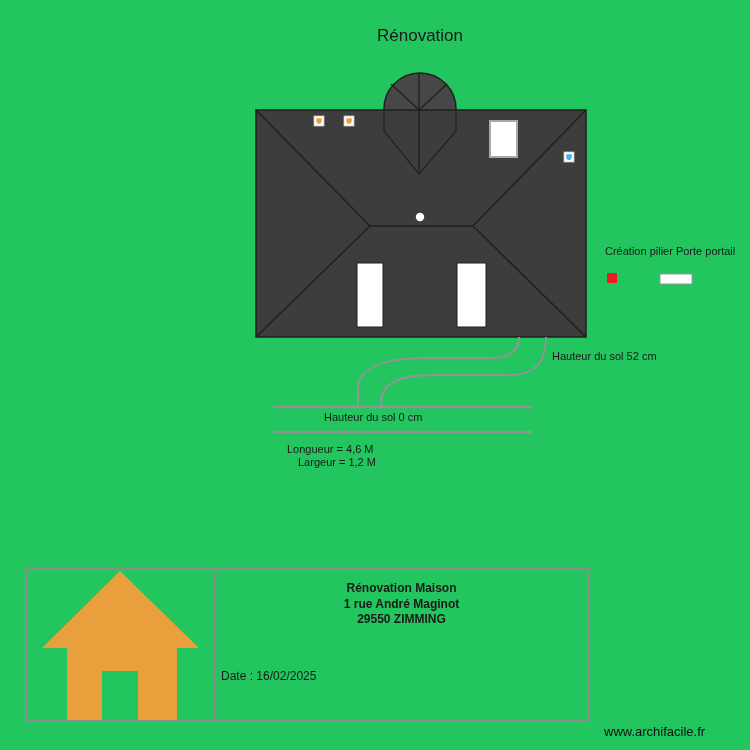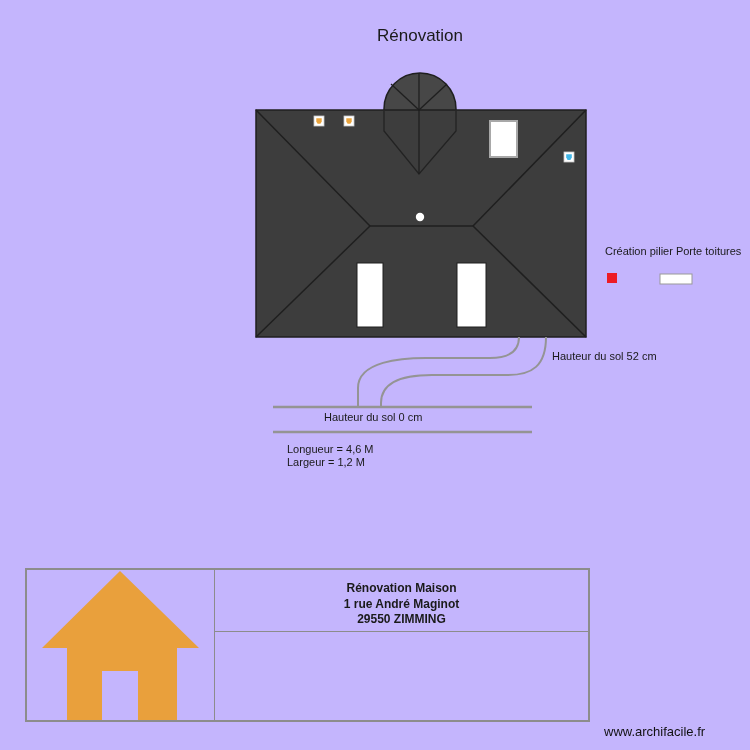--- a/index.html
+++ b/index.html
@@ -1,30 +1,30 @@
 <!DOCTYPE html>
 <html><head>
 <meta charset="utf-8">
 <style>
   html,body{margin:0;padding:0;background:#ffffff;}
   #canvas{
-    position:relative;width:750px;height:750px;background:#c4b5fd;overflow:hidden;
+    position:relative;width:750px;height:750px;background:#22c55e;overflow:hidden;
     font-family:"Liberation Sans", sans-serif;color:#1a1a1a;
   }
   .abs{position:absolute;}
   #page-title{
     left:280px;top:26px;width:280px;text-align:center;
     font-size:17px;color:#1a1a1a;
   }
   .annot{font-size:11px;color:#1a1a1a;white-space:nowrap;}
   #annot-pillar{left:605px;top:245px;}
   #annot-h65{left:552px;top:350px;}
   #annot-h0{left:324px;top:411px;}
   #annot-long{left:287px;top:443px;}
-  #annot-larg{left:287px;top:456px;}
+  #annot-larg{left:298px;top:456px;}
   
   #title-block{
     left:25px;top:568px;width:565px;height:154px;
     border:2px solid #8c8c8c;box-sizing:border-box;display:flex;
   }
   #tb-logo-cell{
     width:188px;height:100%;border-right:1px solid #8c8c8c;box-sizing:border-box;
     position:relative;flex:none;
   }
   #tb-right{flex:1;display:flex;flex-direction:column;margin-top:8px;}
@@ -103,37 +103,38 @@
 
     <g stroke-width="2.5">
       <line x1="273" y1="407" x2="532" y2="407" stroke="#949494"></line>
       <line x1="273" y1="432" x2="532" y2="432" stroke="#949494"></line>
     </g>
 
     <rect x="607" y="273" width="10" height="10" fill="#ed1c24"></rect>
     <rect x="660" y="274" width="32" height="10" fill="#ffffff" stroke="#999999" stroke-width="1"></rect>
   </svg>
 
-  <div id="annot-pillar" class="abs annot">Création pilier Porte toitures</div>
+  <div id="annot-pillar" class="abs annot">Création pilier Porte portail</div>
   <div id="annot-h65" class="abs annot">Hauteur du sol 52 cm</div>
   <div id="annot-h0" class="abs annot">Hauteur du sol 0 cm</div>
   <div id="annot-long" class="abs annot">Longueur = 4,6 M</div>
   <div id="annot-larg" class="abs annot">Largeur = 1,2 M</div>
 
   <div id="title-block" class="abs">
     <div id="tb-logo-cell">
       <svg width="186" height="150" viewBox="0 0 186 150" style="position:absolute;left:0;top:0;">
         <path d="M 93 1 L 172 78 L 150 78 L 150 150 L 111 150 L 111 101 L 75 101 L 75 150 L 40 150 L 40 78 L 15 78 Z" fill="#e9a03c"></path>
       </svg>
     </div>
     <div id="tb-right">
       <div id="tb-header" class="tb-row">
         <div>Rénovation Maison</div>
         <div>1 rue André Maginot</div>
         <div>29550 ZIMMING</div>
       </div>
       <div id="tb-bottom" class="tb-row">
+        <div id="tb-date">Date : 16/02/2025</div>
       </div>
     </div>
   </div>
 
   <div id="watermark" class="abs">www.archifacile.fr</div>
 </div>
 
 </body></html>

